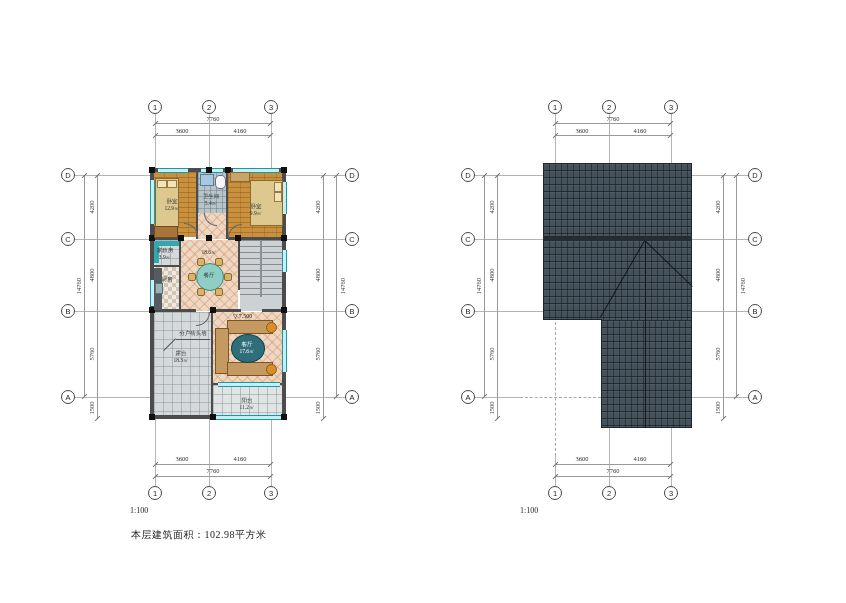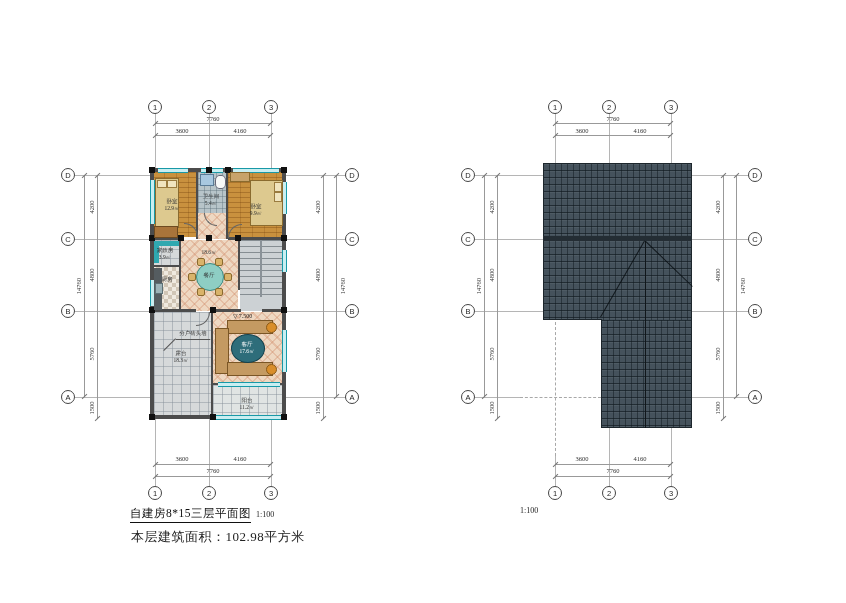--- a/index.html
+++ b/index.html
@@ -54,21 +54,21 @@
   .vl{position:absolute;height:1px;background:rgba(8,14,18,.85);transform-origin:0 0;z-index:3;}
   
   .fu{position:absolute;z-index:4;}
   .rl{position:absolute;font-size:5.5px;color:#333;white-space:nowrap;transform:translateX(-50%);z-index:5;}
   .rlw{position:absolute;font-size:5.5px;color:#fff;white-space:nowrap;transform:translateX(-50%);z-index:5;}
   .lvl{position:absolute;display:flex;align-items:center;gap:1px;font-size:6px;color:#222;z-index:5;}
   
   .tblock{position:absolute;display:flex;align-items:baseline;gap:5px;}
   .ttl{font-size:11.5px;color:#111;border-bottom:1px solid #111;padding-bottom:1px;letter-spacing:.5px;}
   .tscale{font-size:8px;color:#222;}
-  .tnote{position:absolute;font-size:13px;color:#222;letter-spacing:.5px;}
+  .tnote{position:absolute;font-size:10px;color:#222;letter-spacing:.5px;}
 </style>
 </head>
 <body>
 
 <div id="stage">
 
   <div>
 
     <div class="gc" style="left:155px;top:107px">1</div>
     <div class="gc" style="left:209px;top:107px">2</div>
@@ -243,21 +243,20 @@
     <span class="rl" style="left:193px;top:330px">分户砖头墙</span>
     <div class="s" style="left:176px;top:339px;width:34px;height:1px;background:#555;z-index:5"></div>
     <div class="s" style="left:176px;top:339px;width:17px;height:1px;background:#555;transform-origin:0 0;transform:rotate(135deg);z-index:5"></div>
 
     <div class="lvl" style="left:233px;top:312px">
       <span>▽</span>
       <span>7.500</span>
     </div>
 
     <div class="tblock" style="left:130px;top:506px">
-      <span class="ttl">自建房8*15三层平面图</span>
       <span class="tscale">1:100</span>
     </div>
     <div class="tnote" style="left:131px;top:528px">本层建筑面积：102.98平方米</div>
   </div>
 
   <div>
 
     <div class="gc" style="left:555px;top:107px">1</div>
     <div class="gc" style="left:609px;top:107px">2</div>
     <div class="gc" style="left:671px;top:107px">3</div>

